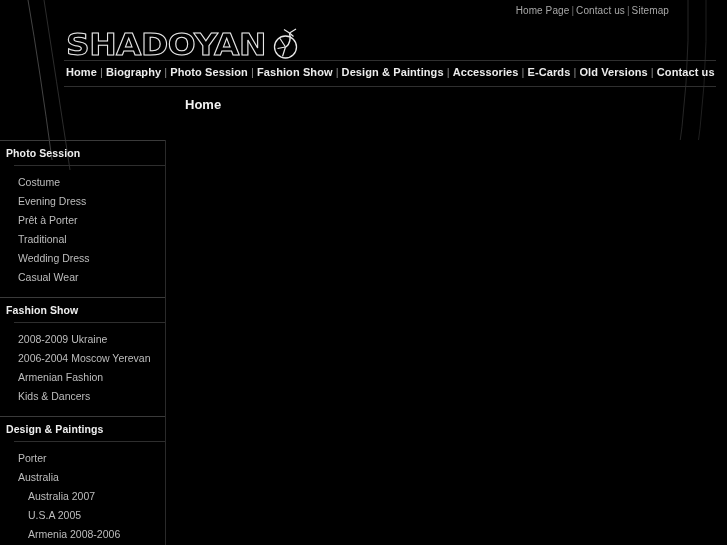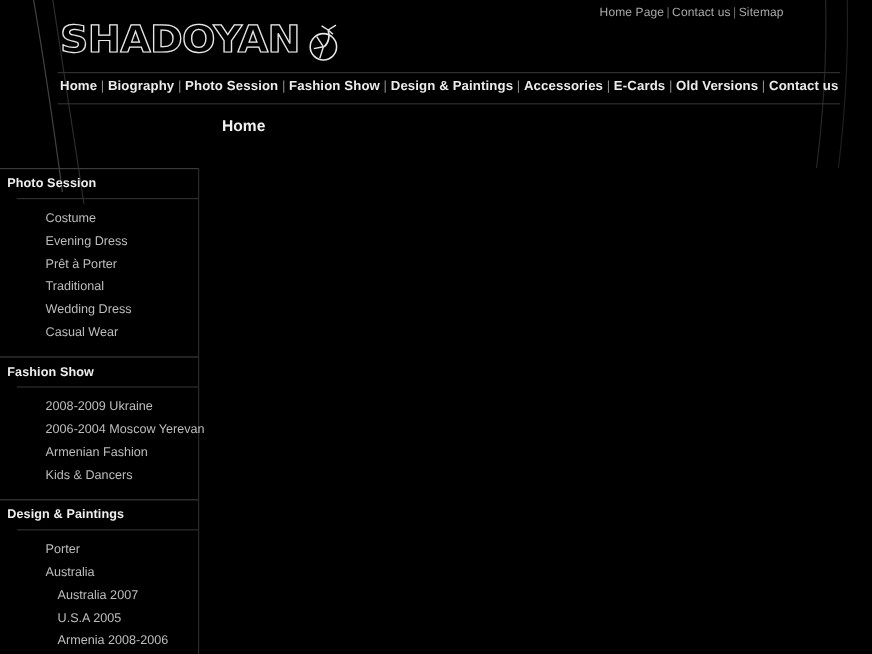--- a/index.html
+++ b/index.html
@@ -21,21 +21,21 @@
     position: absolute;
     left: 0; top: 0;
     width: 727px; height: 545px;
     pointer-events: none;
     z-index: 0;
   }
 
   
   #header {
     position: absolute;
-    left: 0; top: 0;
+    left: 16px; top: 0;
     width: 680px;
     height: 88px;
     z-index: 2;
   }
 
   #toplinks {
     position: absolute;
     right: 27px;
     top: 5px;
     font-size: 10px;
@@ -52,21 +52,21 @@
     margin: 0 2px;
   }
 
   
   #logo {
     position: absolute;
     left: 50px;
     top: 18px;
     height: 42px;
     display: flex;
-    align-items: flex-start;
+    align-items: flex-end;
     gap: 6px;
   }
   #logo-word {
     font-family: "DejaVu Sans", sans-serif;
     font-size: 31px;
     font-weight: 700;
     line-height: 1;
     letter-spacing: -0.5px;
     color: #000000;
     -webkit-text-stroke: 1px #e8e8e8;
@@ -149,21 +149,20 @@
   .sec-items {
     padding: 7px 0 10px 0;
   }
   .nav-item {
     font-size: 10.5px;
     color: #bdbdbd;
     padding: 3px 0 3px 18px;
     line-height: 13px;
     white-space: nowrap;
     cursor: pointer;
-    margin-left: 20px;
   }
   .nav-item.indent {
     padding-left: 28px;
   }
 
   
   #content {
     position: absolute;
     left: 167px;
     top: 140px;

